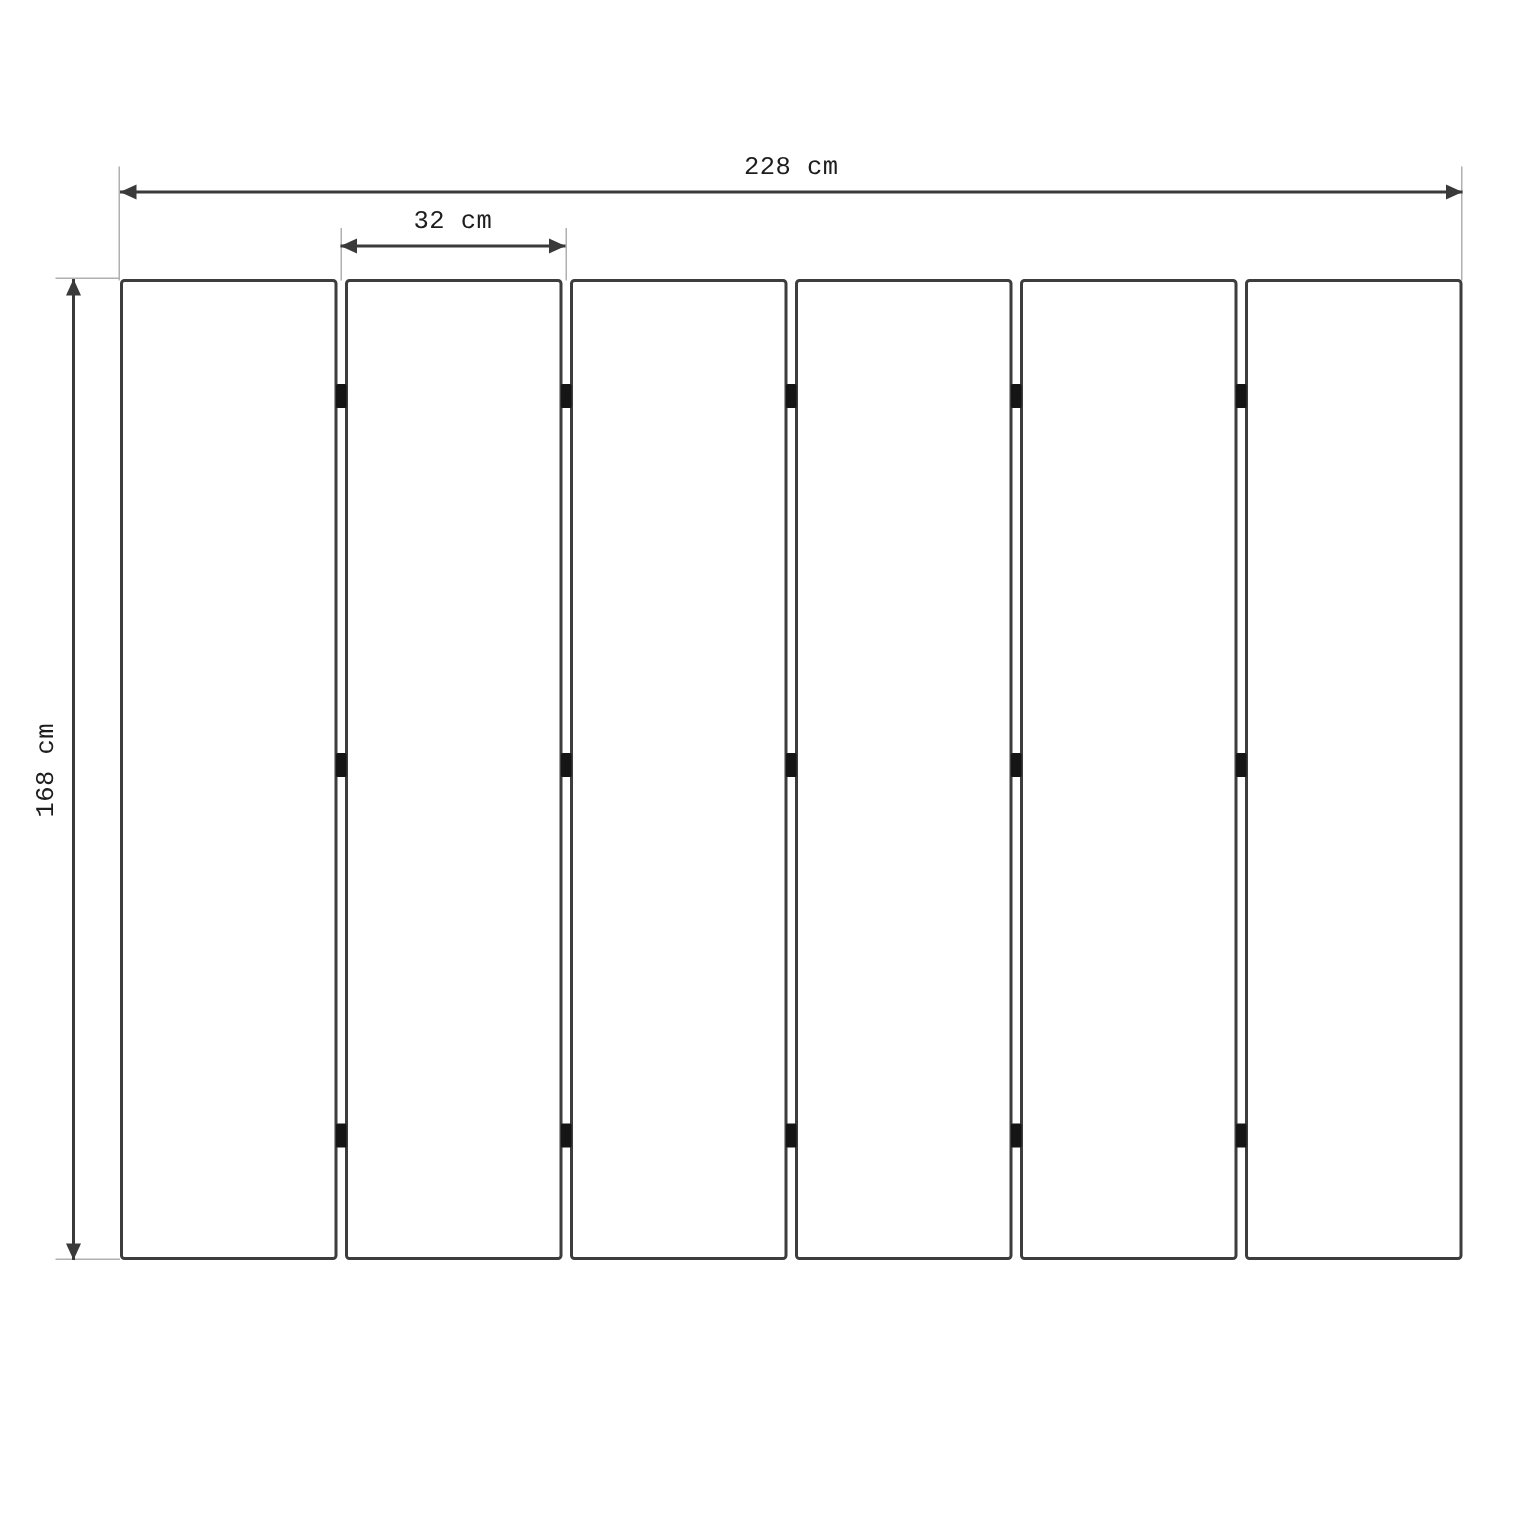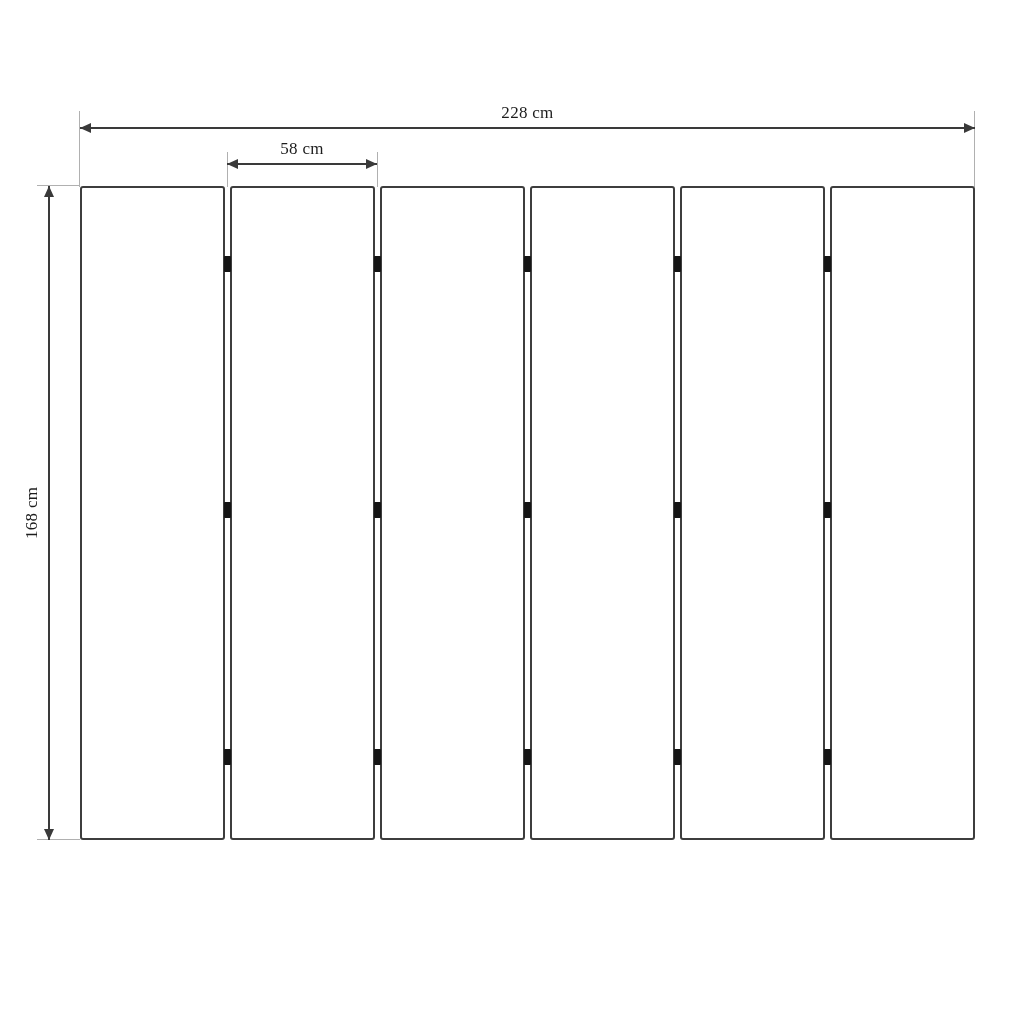--- a/index.html
+++ b/index.html
@@ -11,21 +11,21 @@
     --bg: #ffffff;
   }
   * { margin: 0; padding: 0; box-sizing: border-box; }
   html, body { background: var(--bg); }
   .canvas {
     position: relative;
     width: 1024px;
     height: 1024px;
     background: var(--bg);
     overflow: hidden;
-    font-family: Liberation Serif, serif;
+    font-family: Liberation Mono, monospace;
     color: var(--text);
   }
 
   
   .panels-row {
     position: absolute;
     left: 80px; top: 186px;
     width: 895px; height: 654px;
     display: flex;
     gap: 5px;
@@ -114,21 +114,21 @@
   <div class="dim-line-h" id="dim-total-line"></div>
   <div class="arrow left" id="dim-total-arrow-l"></div>
   <div class="arrow right" id="dim-total-arrow-r"></div>
   <div class="dim-label" id="dim-total-label">228 cm</div>
 
   <div class="ext-v" id="ext-panel-l"></div>
   <div class="ext-v" id="ext-panel-r"></div>
   <div class="dim-line-h" id="dim-panel-line"></div>
   <div class="arrow left" id="dim-panel-arrow-l"></div>
   <div class="arrow right" id="dim-panel-arrow-r"></div>
-  <div class="dim-label" id="dim-panel-label">58 cm</div>
+  <div class="dim-label" id="dim-panel-label">32 cm</div>
 
   <div class="ext-h" id="ext-height-t"></div>
   <div class="ext-h" id="ext-height-b"></div>
   <div class="dim-line-v" id="dim-height-line"></div>
   <div class="arrow up" id="dim-height-arrow-t"></div>
   <div class="arrow down" id="dim-height-arrow-b"></div>
   <div class="dim-label vertical" id="dim-height-label">168 cm</div>
 
   <div class="panels-row">
       <div class="panel"></div>

